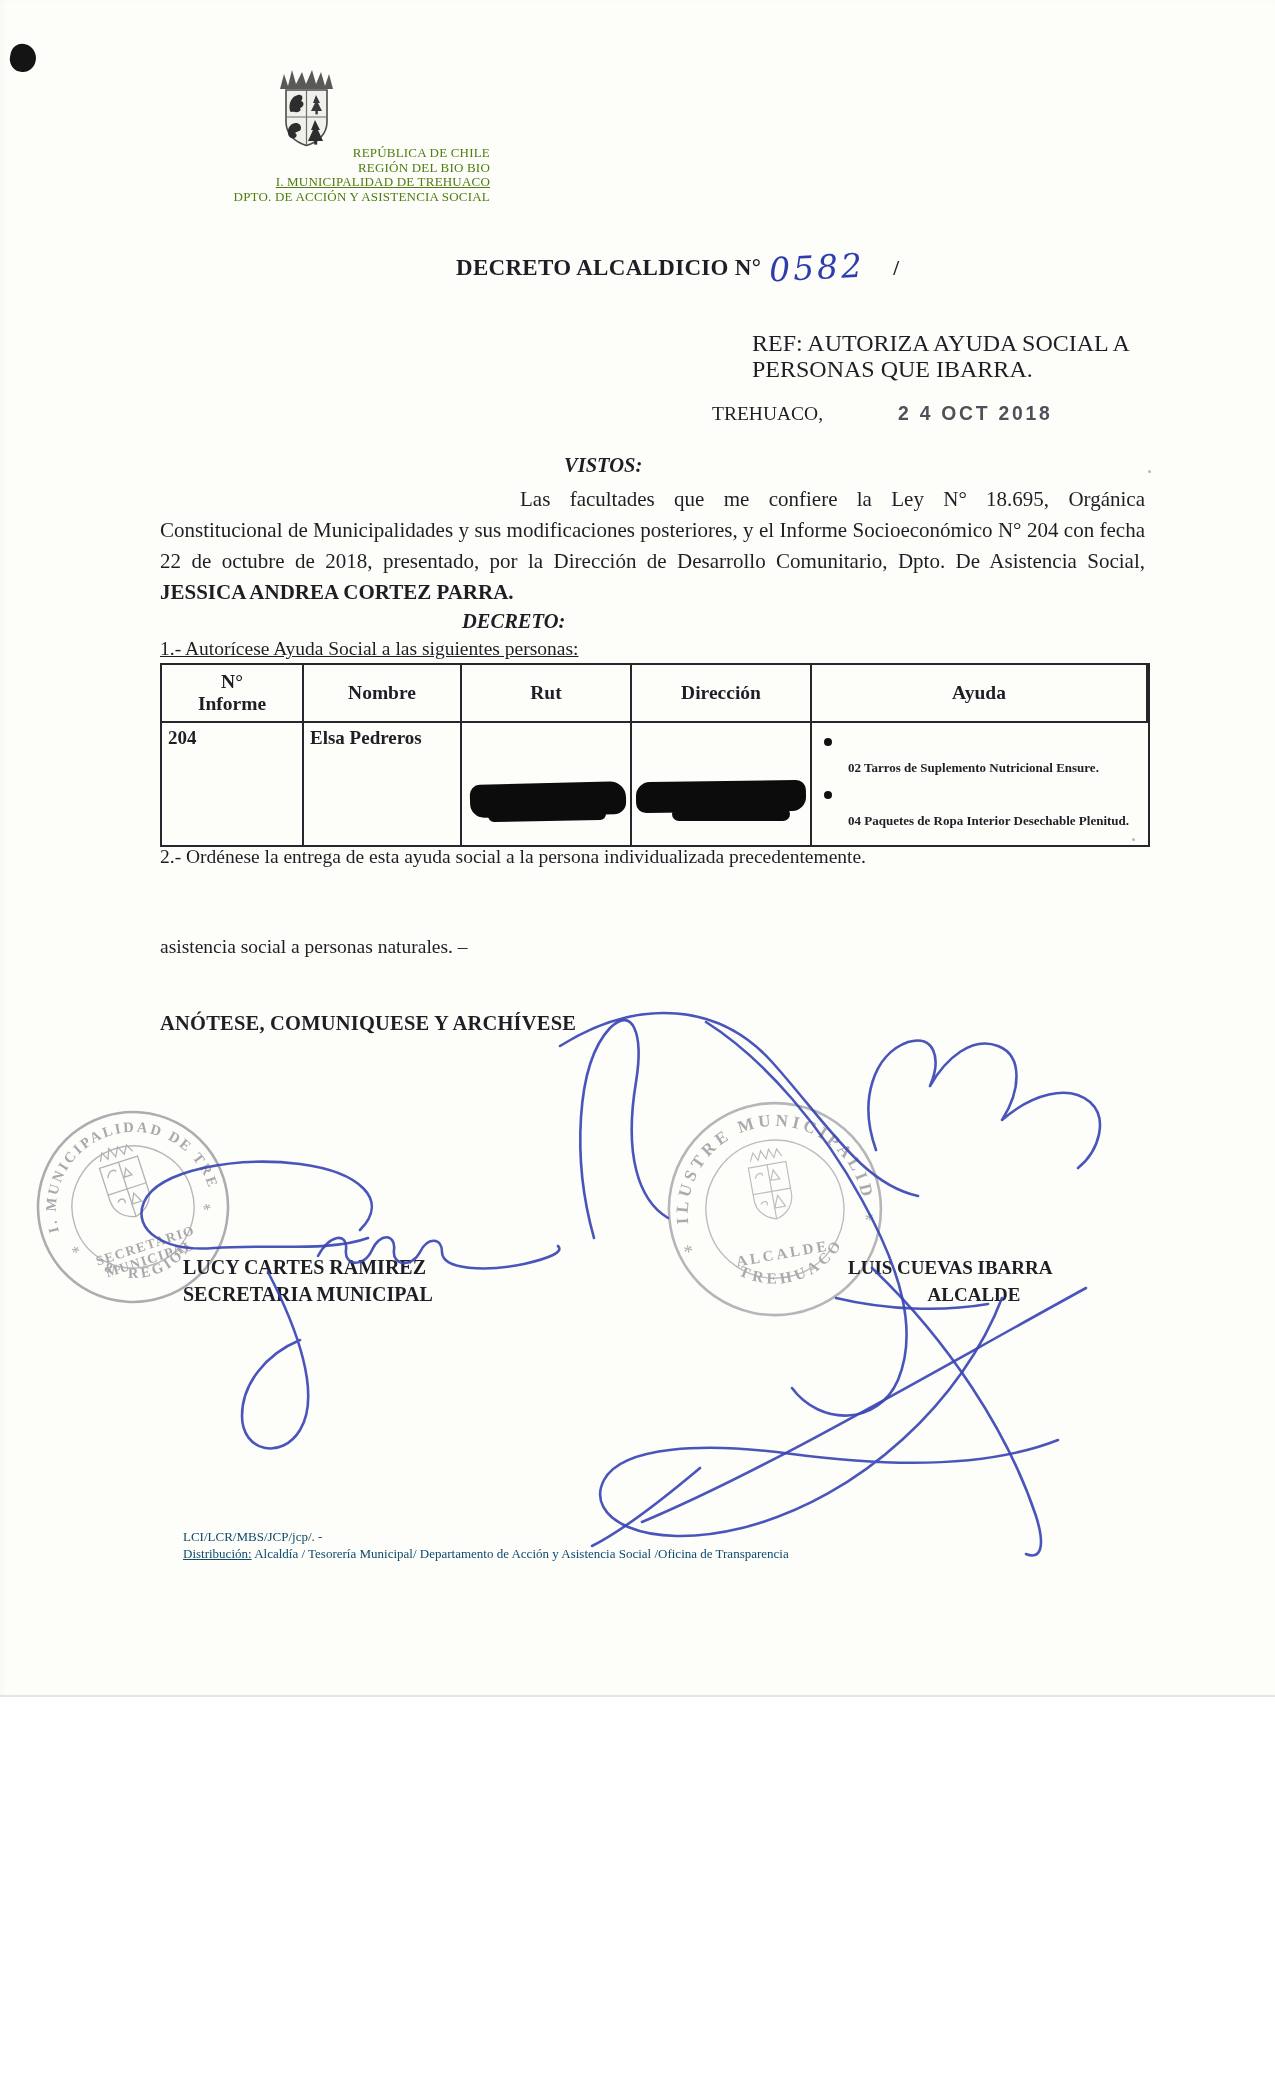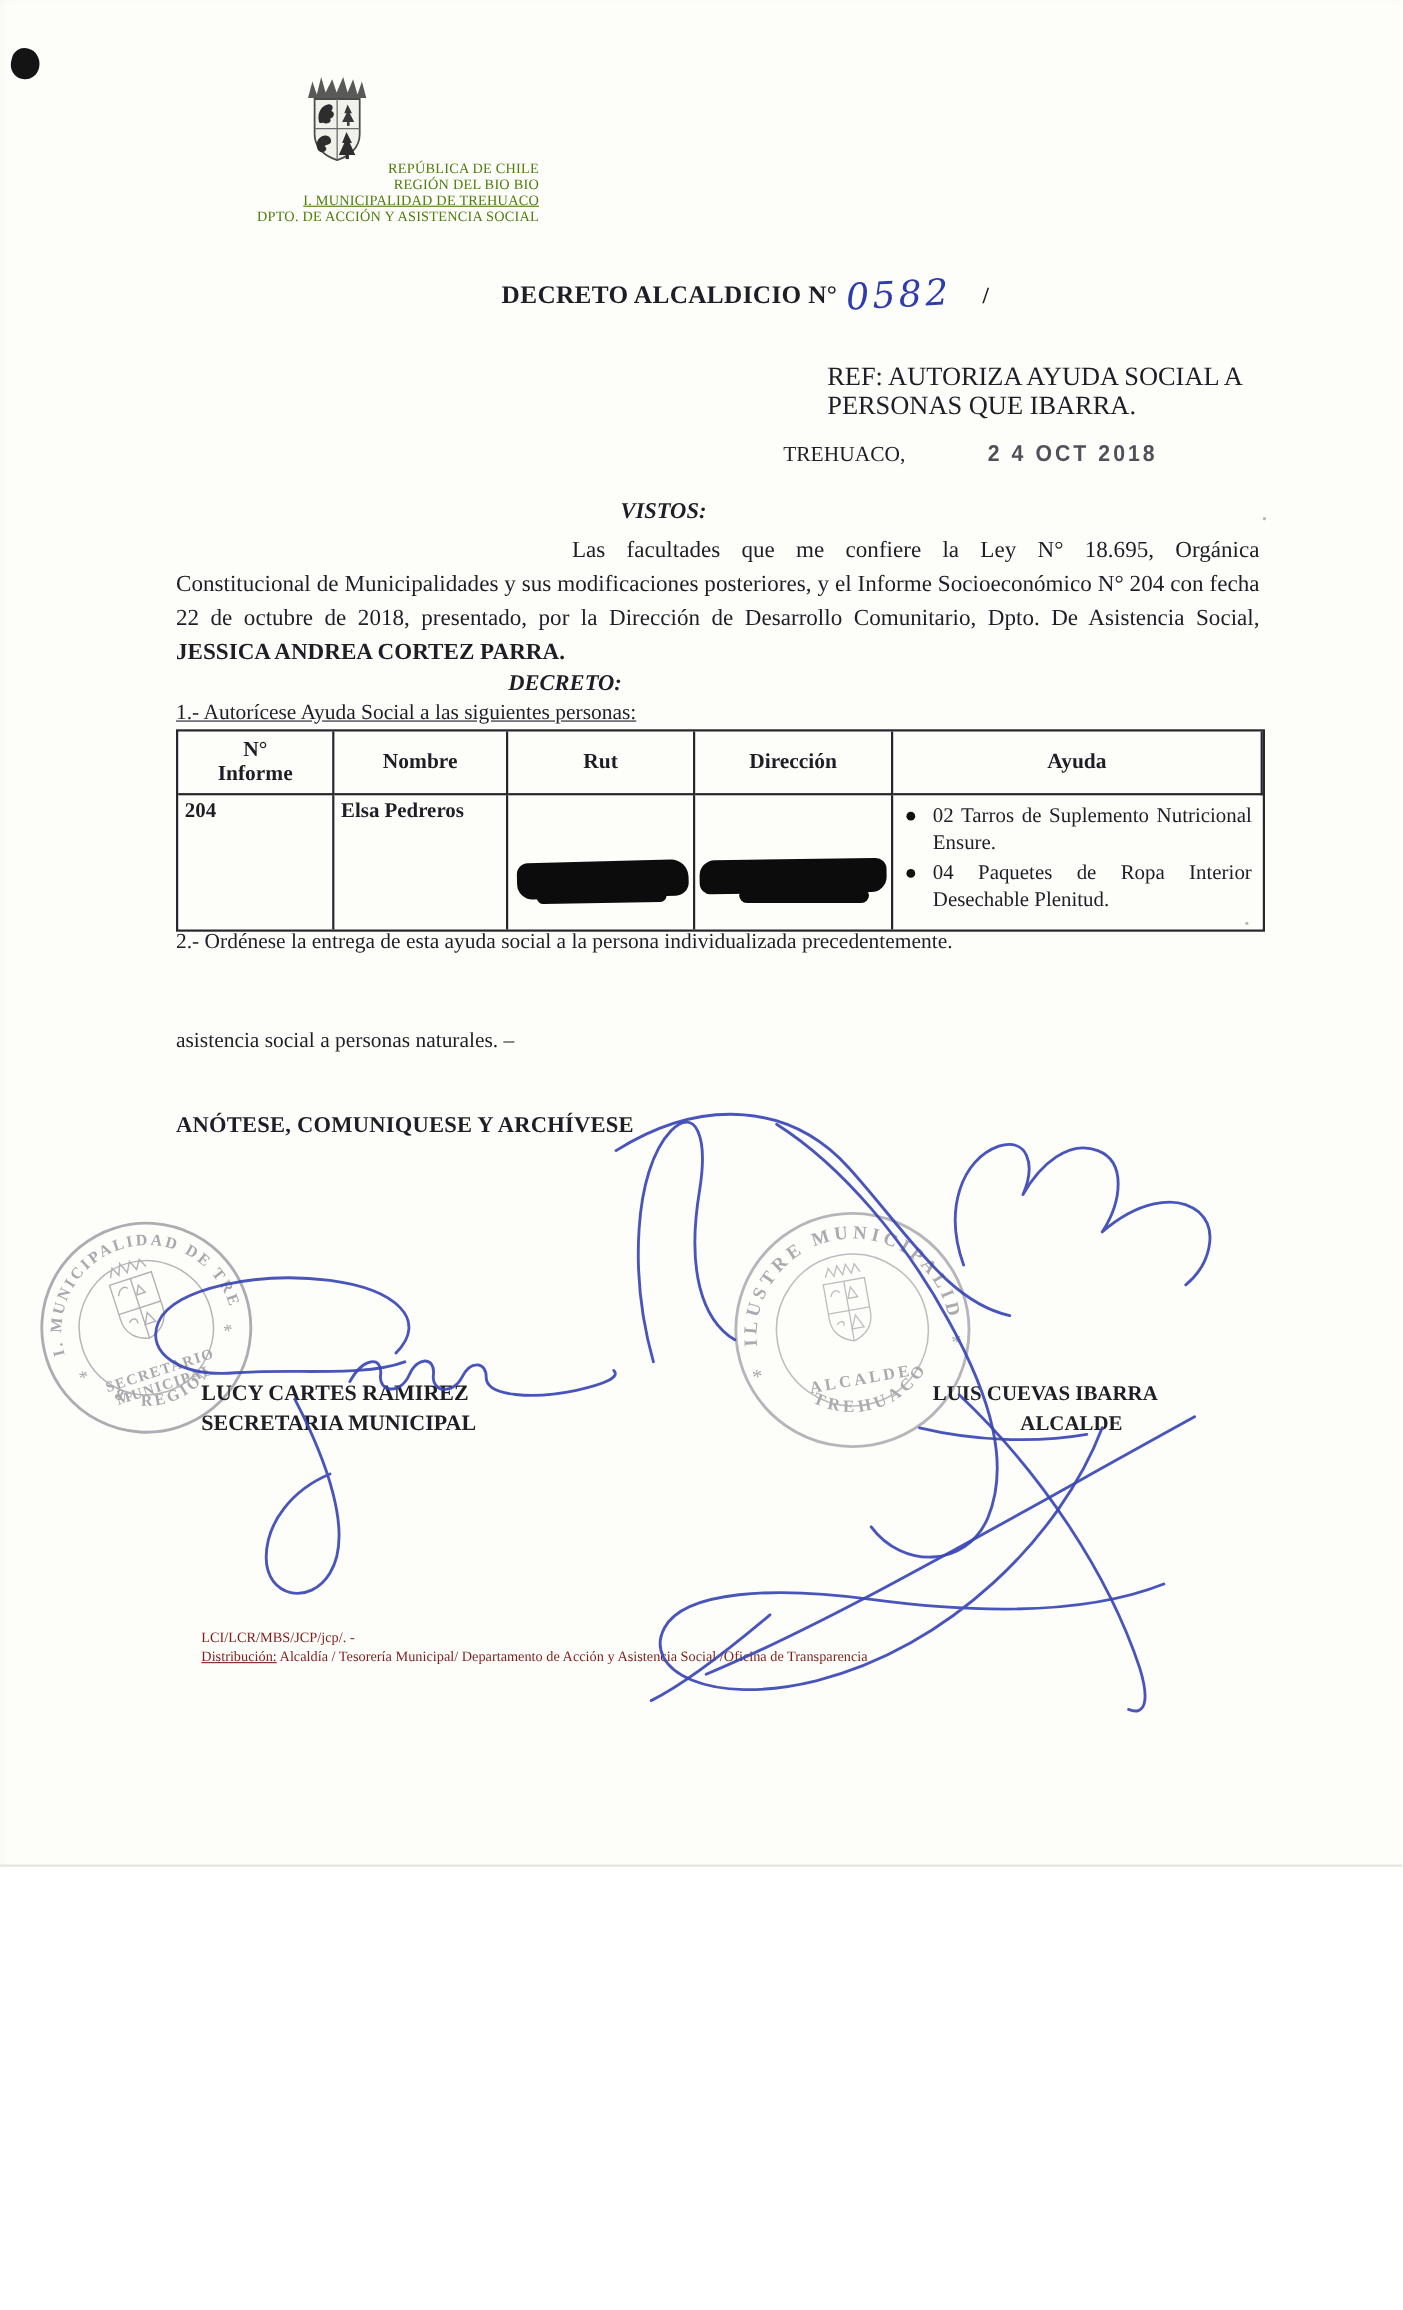--- a/index.html
+++ b/index.html
@@ -50,37 +50,37 @@
   .td-center{font-weight:bold;}
   .td-name{font-weight:bold;}
   .blob{position:absolute;background:#0c0c0c;}
   #rut-blob1{left:8px;top:60px;width:156px;height:33px;border-radius:10px 16px 12px 14px;transform:rotate(-1.5deg);}
   #rut-blob2{left:26px;top:86px;width:118px;height:12px;border-radius:8px;transform:rotate(-1deg);}
   #dir-blob1{left:4px;top:58px;width:170px;height:31px;border-radius:14px 10px 14px 10px;transform:rotate(-.8deg);}
   #dir-blob2{left:40px;top:84px;width:118px;height:14px;border-radius:8px;}
   .ayuda-list{margin:0;padding:2px 4px 0 6px;}
   .ayuda-item{display:flex;gap:16px;margin-bottom:2px;}
   .dot{flex:0 0 8px;width:8px;height:8px;border-radius:50%;background:#111;margin-top:9px;}
-  .ayuda-text{font-weight:normal;font-size:19px;line-height:25px;text-align:justify;flex:1;}
+  .ayuda-text{font-weight:bold;font-size:13px;line-height:25px;text-align:justify;flex:1;margin-top:26px;}
   
   #item2{left:160px;top:846px;font-size:19.5px;}
   #item3a{left:160px;top:892px;font-size:19.5px;}
   #item3b{left:160px;top:936px;font-size:19.5px;}
   
   #closing{left:160px;top:1012px;font-size:20.5px;font-weight:bold;letter-spacing:.2px;}
   
   #stamp-left{left:28px;top:1102px;width:210px;height:210px;transform:rotate(-18deg);opacity:.8;}
   #stamp-right{left:658px;top:1092px;width:235px;height:235px;transform:rotate(-10deg);opacity:.78;}
   .stamp-svg text{fill:#93939b;font-family:"Liberation Serif",serif;}
   
   #sign-left{left:183px;top:1254px;font-size:20px;font-weight:bold;line-height:27px;}
   #sign-right{left:848px;top:1254px;width:252px;font-size:19px;font-weight:bold;line-height:27px;}
   #sign-right .role{text-align:center;}
   
-  #footer-block{left:183px;top:1480px;font-size:13px;line-height:17px;color:#7f1d1d;}
+  #footer-block{left:183px;top:1528px;font-size:13px;line-height:17px;color:#0c4a6e;}
   #dist-label{text-decoration:underline;}
   
   #ink{left:0;top:980px;width:1275px;height:620px;pointer-events:none;}
   #ink path{stroke:#3a46b4;stroke-width:2.6;fill:none;stroke-linecap:round;stroke-linejoin:round;opacity:.92;}
   .speck{background:#b9b9b0;border-radius:50%;}
 </style>
 </head>
 <body>
 
 <div id="page">

